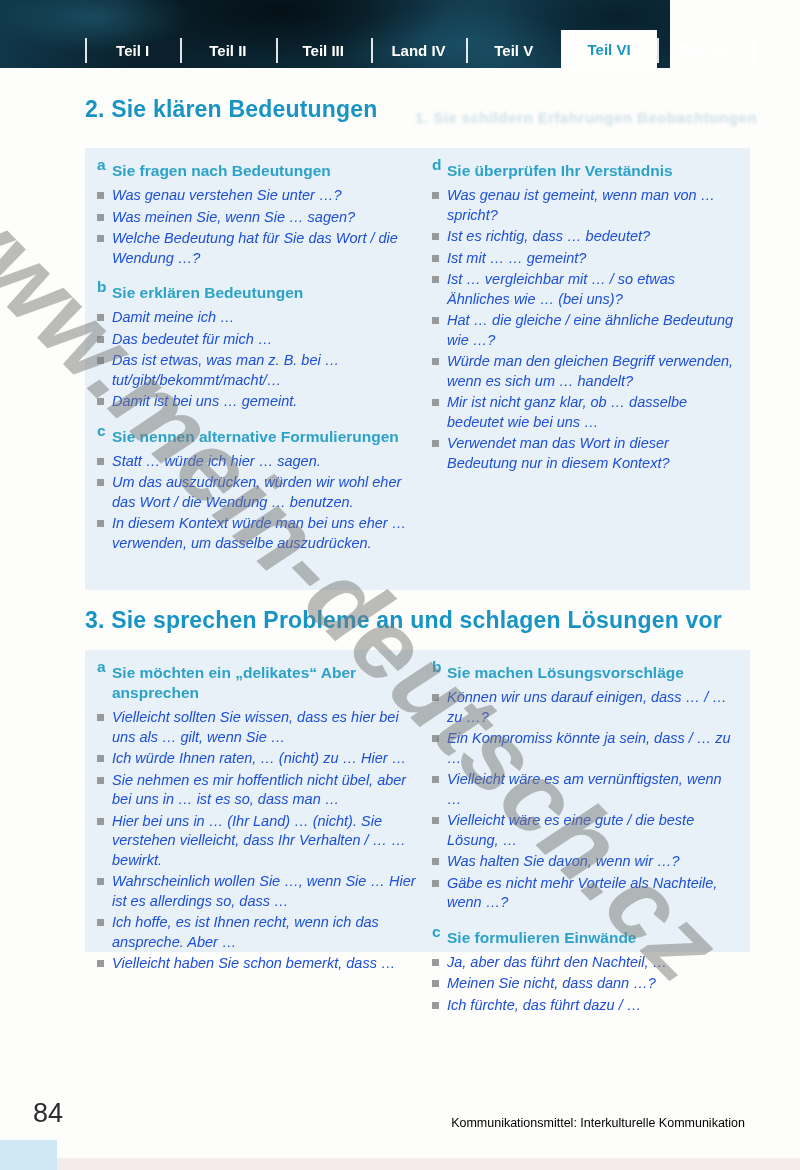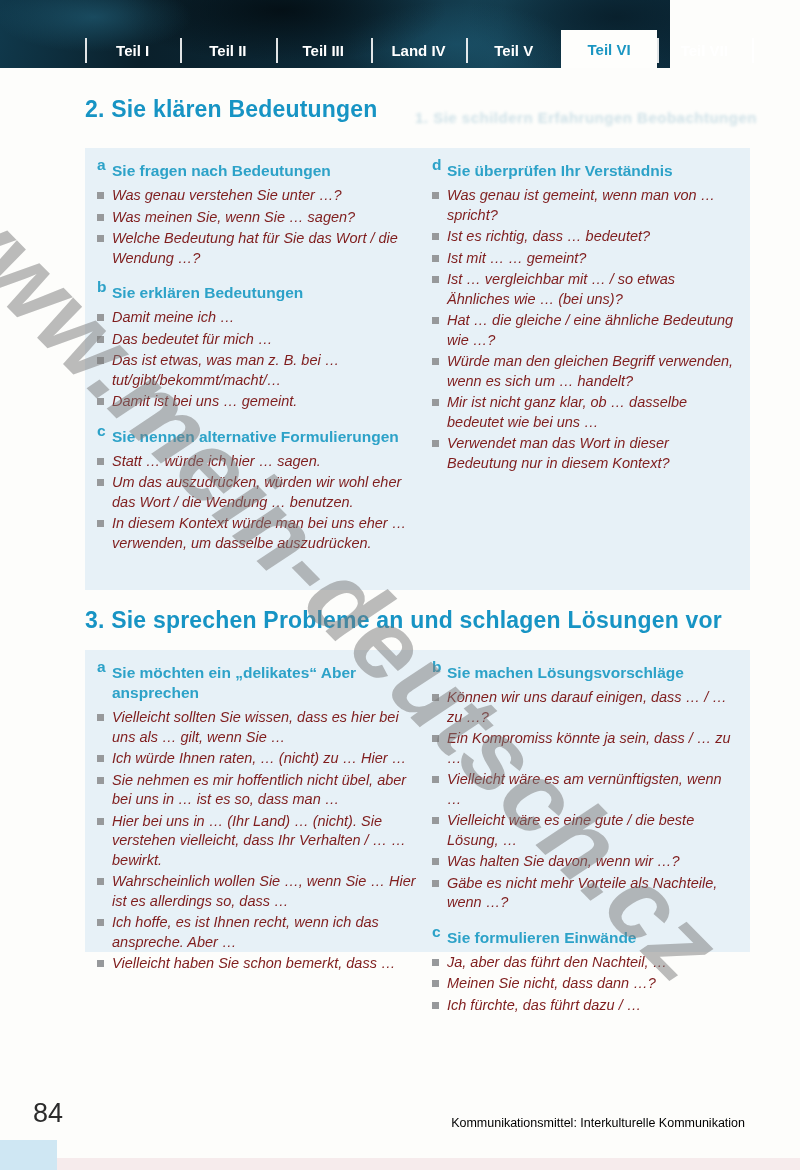--- a/index.html
+++ b/index.html
@@ -62,21 +62,21 @@
   .col-r{left:347px; width:308px;}
   .sub{display:flex; margin:9px 0 5px 0; line-height:20px;}
   .sub:first-child{margin-top:0;}
   .sub-letter{flex:none; width:15px; color:#2da2c8; font-size:15.5px; font-weight:bold;}
   .sub-title{color:#2da2c8; font-size:15.5px; font-weight:bold;margin-top:6px;}
   .item{display:flex; margin:0 0 2px 0; line-height:19.5px;}
   .bullet{
     flex:none; width:7px; height:7px; margin:6px 8px 0 0;
     background:#97999b;
   }
-  .item-text{font-size:14.5px; font-style:italic; color:#7f1d1d;}
+  .item-text{font-size:14.5px; font-style:italic; color:#1d4ed8;}
   
   .watermark{
     position:absolute; left:-15px; top:152px; z-index:6;
     transform:rotate(45.5deg); transform-origin:left top;
     font-size:102px; font-weight:bold; font-style:italic;
     letter-spacing:1px; white-space:nowrap;
     color:rgba(122,122,122,.5); pointer-events:none;
   }
   
   .page-num{

